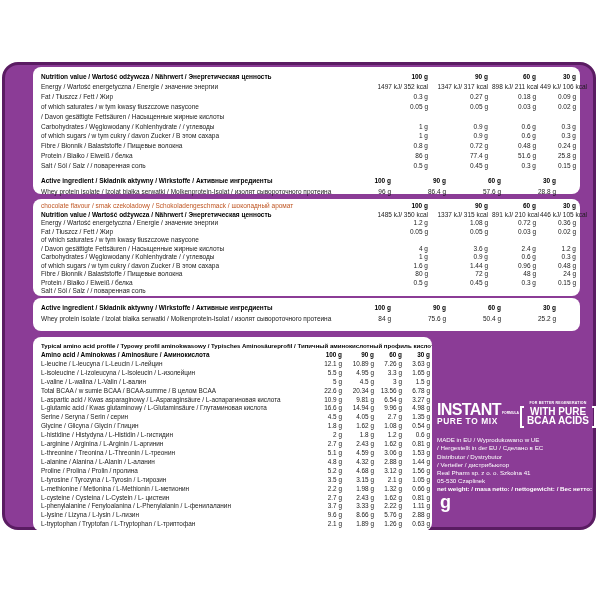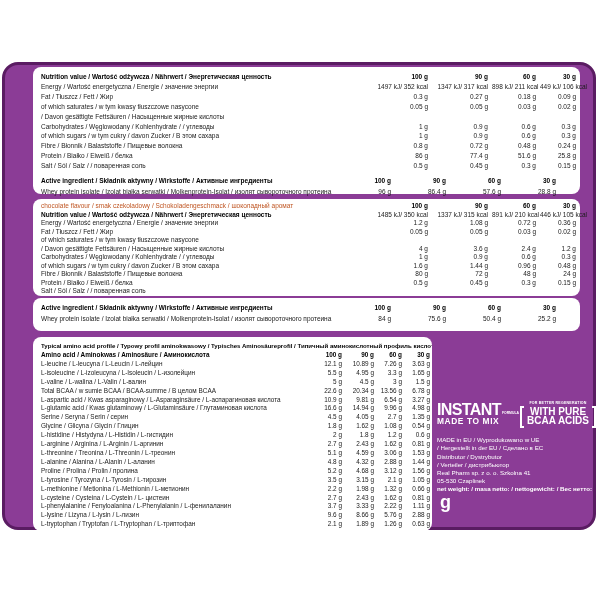--- a/index.html
+++ b/index.html
@@ -398,21 +398,21 @@
         <span class="val">0.63 g</span>
       </div>
     </div>
 </section>
 
 <div class="side-text instant">
   <div class="instant-main">
     <span class="instant-word">INSTANT</span>
     <span class="instant-small">FORMULA</span>
   </div>
-  <div class="instant-sub">MADE TO MIX</div>
+  <div class="instant-sub">PURE TO MIX</div>
 </div>
 
 <div class="side-text badge">
   <div class="badge-top">FOR BETTER REGENERATION</div>
   <div class="badge-brackets">
     <div class="bracket l"></div>
     <div class="badge-mid">
       <div class="badge-line">WITH PURE</div>
       <div class="badge-line">BCAA ACIDS</div>
     </div>

